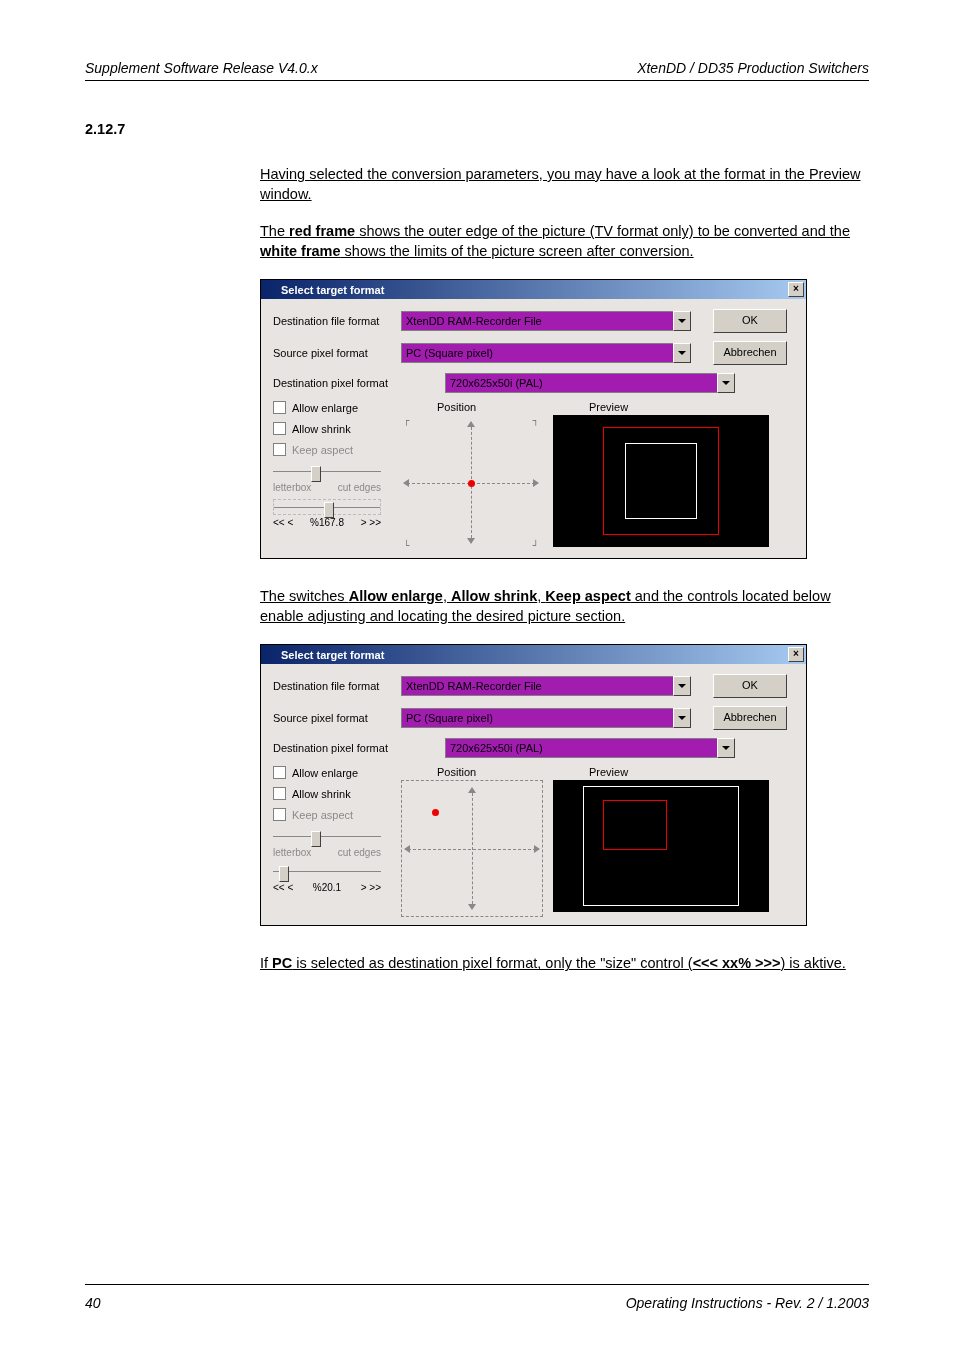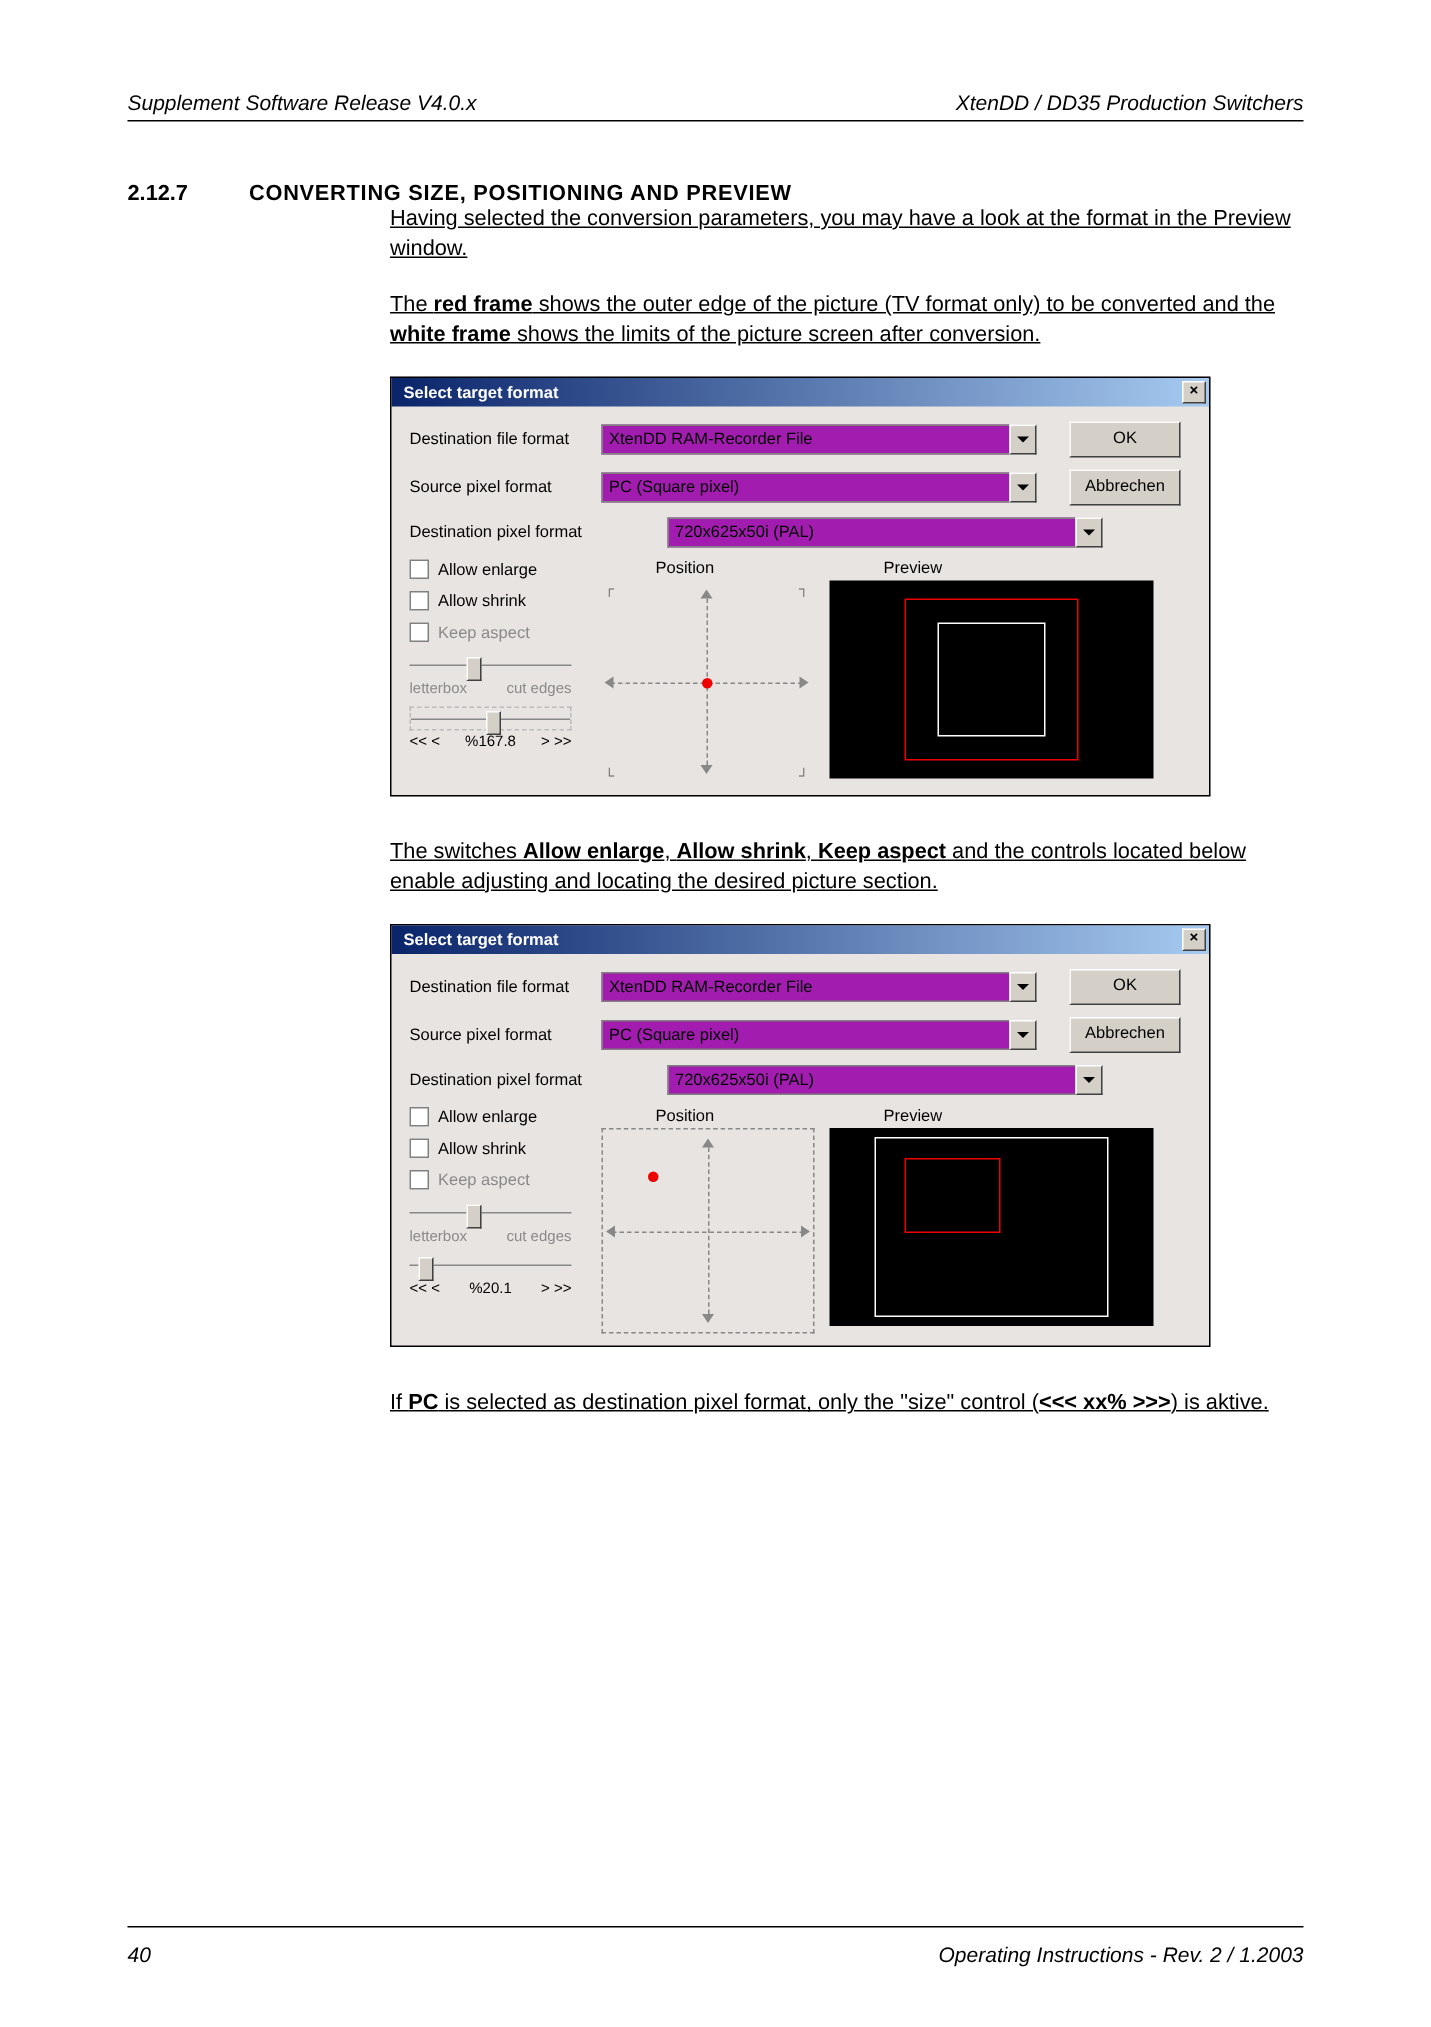--- a/index.html
+++ b/index.html
@@ -23,21 +23,21 @@
     font-style: italic;
     font-size: 14px;
     border-bottom: 1px solid #000;
     padding-bottom: 4px;
     margin-bottom: 40px;
   }
   .section-head {
     display: flex;
     font-weight: bold;
     font-size: 14.5px;
-    gap: 11px;
+    margin-bottom: 28px;
   }
   .section-num { width: 70px; }
   .section-title { letter-spacing: 0.5px; }
   .body-text {
     margin-left: 175px;
     font-size: 14.5px;
     line-height: 1.35;
     margin-bottom: 18px;
     text-decoration: underline;
   }
@@ -52,21 +52,21 @@
     width: 545px;
     background: #e8e4e1;
     font-size: 11px;
   }
   .titlebar {
     background: linear-gradient(to right, #0a246a, #a6caf0);
     color: #fff;
     display: flex;
     justify-content: space-between;
     align-items: center;
-    padding: 2px 2px 2px 8px;
+    padding: 2px 2px 2px 20px;
     font-weight: bold;
     font-size: 11px;
   }
   .closebox {
     width: 14px; height: 13px;
     background: #d4d0c8;
     border: 1px solid #fff;
     border-right-color: #404040;
     border-bottom-color: #404040;
     color: #000;
@@ -251,21 +251,20 @@
 <div class="page">
   <div class="content-area">
 
     <div class="header-row">
       <span>Supplement Software Release V4.0.x</span>
       <span>XtenDD / DD35 Production Switchers</span>
     </div>
 
     <div class="section-head">
       <span class="section-num">2.12.7</span>
-      <span class="section-title">CONVERTING SIZE, POSITIONING AND PREVIEW</span>
     </div>
 
     <div class="body-text">Having selected the conversion parameters, you may have a look at the format in the Preview window.</div>
 
     <div class="body-text">
       <span>The </span><b>red frame</b><span> shows the outer edge of the picture (TV format only) to be converted and the </span><b>white frame</b><span> shows the limits of the picture screen after conversion.</span>
     </div>
 
     <div class="dialog-wrap">
       <div class="dlg">

